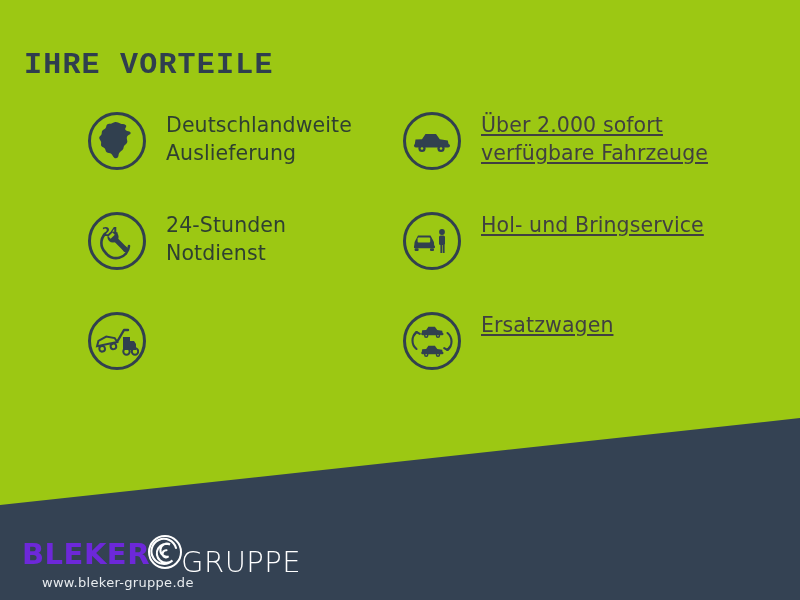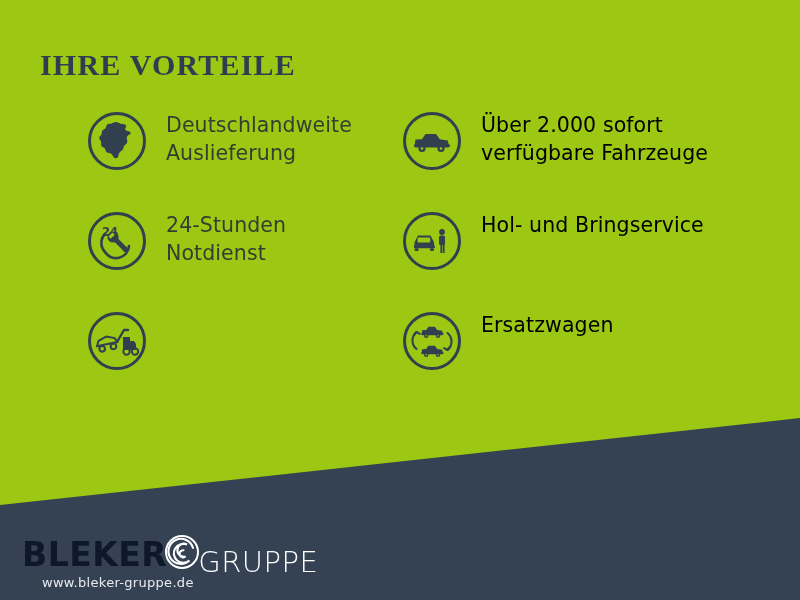--- a/index.html
+++ b/index.html
@@ -26,27 +26,27 @@
     left: 0;
     top: 0;
     width: 800px;
     height: 600px;
     background: #344253;
     -webkit-clip-path: polygon(0 505px, 800px 418px, 800px 600px, 0 600px);
     clip-path: polygon(0 505px, 800px 418px, 800px 600px, 0 600px);
   }
   .title {
     position: absolute;
-    left: 40px;
+    left: 24px;
     top: 48px;
     font-size: 30px;
     font-weight: bold;
     letter-spacing: 1.2px;
     color: #2f3e4e;
-    font-family: Liberation Serif, serif;
+    font-family: Liberation Mono, monospace;
   }
   .grid {
     position: absolute;
     left: 0;
     top: 112px;
     width: 800px;
   }
   .col {
     position: absolute;
     top: 0;
@@ -74,35 +74,35 @@
   .icon-ring svg { display: block; }
   .item-label {
     margin-left: 20px;
     font-size: 20.5px;
     line-height: 1.35;
     color: #2f4031;
     font-family: "DejaVu Sans", sans-serif;
     white-space: pre-line;
     letter-spacing: 0.1px;
   }
-  .col-right .item-label { color: #000000; }
+  .col-right .item-label { color: #404040; text-decoration: underline; }
 
   
   .logo {
     position: absolute;
     left: 22px;
     top: 534px;
     display: flex;
     align-items: center;
     height: 40px;
   }
   .logo-bleker {
-    font-size: 33px;
+    font-size: 29px;
     font-weight: bold;
-    color: #0f172a;
+    color: #6d28d9;
     letter-spacing: 0.5px;
     font-family: "DejaVu Sans", sans-serif;
     line-height: 1;
   }
   .logo-mark {
     width: 38px;
     height: 38px;
     margin-left: -4px;
     margin-right: -3px;
     position: relative;

